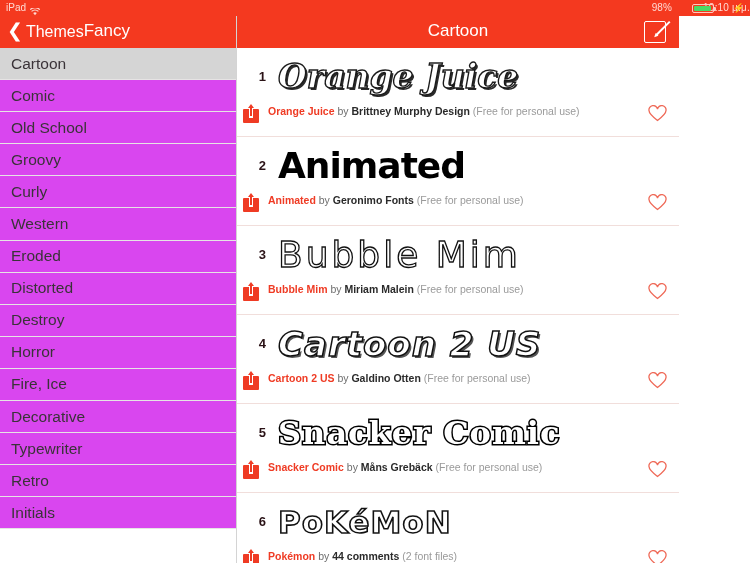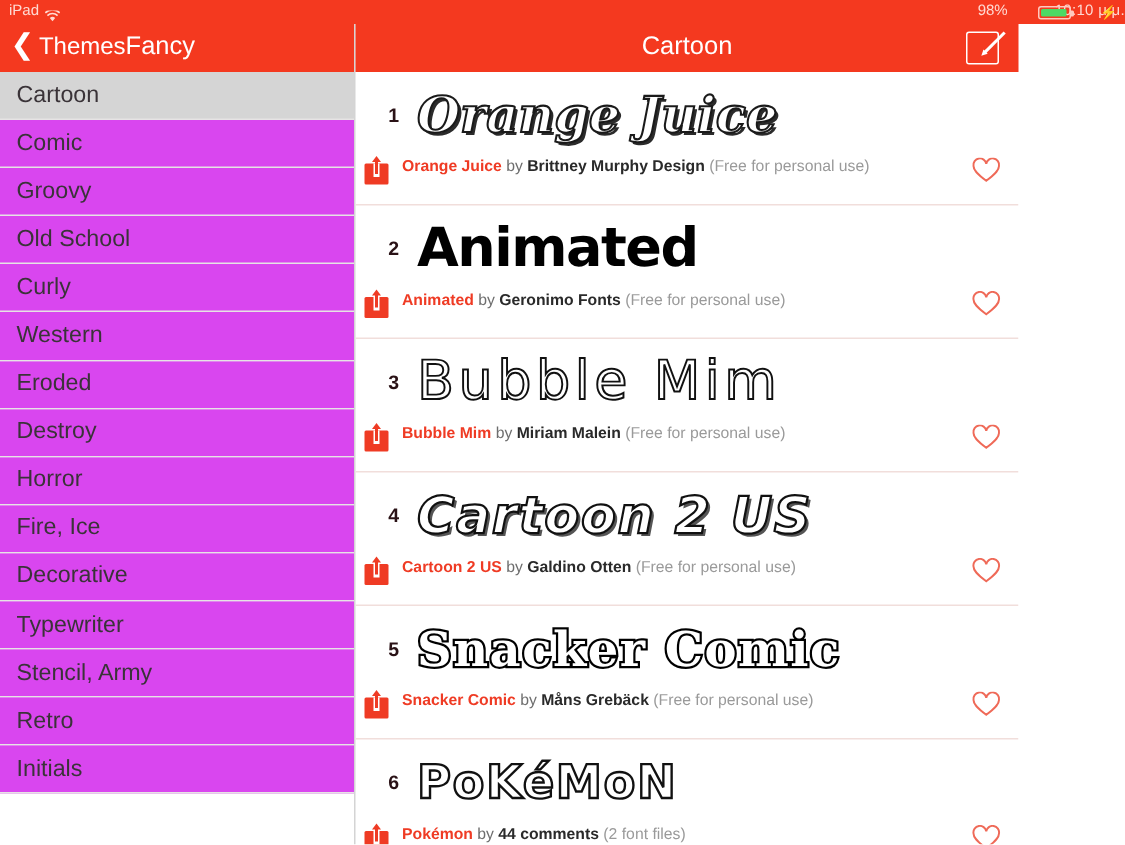--- a/index.html
+++ b/index.html
@@ -178,51 +178,51 @@
       <div class="fancy-title">Fancy</div>
     </div>
     <div class="sb-list" id="sidebar-list">
         <div class="sb-row selected">
           <span>Cartoon</span>
         </div>
         <div class="sb-row">
           <span>Comic</span>
         </div>
         <div class="sb-row">
+          <span>Old School</span>
+        </div>
+        <div class="sb-row">
           <span>Groovy</span>
         </div>
         <div class="sb-row">
-          <span>Old School</span>
-        </div>
-        <div class="sb-row">
           <span>Curly</span>
         </div>
         <div class="sb-row">
           <span>Western</span>
         </div>
         <div class="sb-row">
           <span>Eroded</span>
         </div>
         <div class="sb-row">
+          <span>Distorted</span>
+        </div>
+        <div class="sb-row">
           <span>Destroy</span>
         </div>
         <div class="sb-row">
           <span>Horror</span>
         </div>
         <div class="sb-row">
           <span>Fire, Ice</span>
         </div>
         <div class="sb-row">
           <span>Decorative</span>
         </div>
         <div class="sb-row">
           <span>Typewriter</span>
-        </div>
-        <div class="sb-row">
-          <span>Stencil, Army</span>
         </div>
         <div class="sb-row">
           <span>Retro</span>
         </div>
         <div class="sb-row">
           <span>Initials</span>
         </div>
       </div>
   </div>
 

